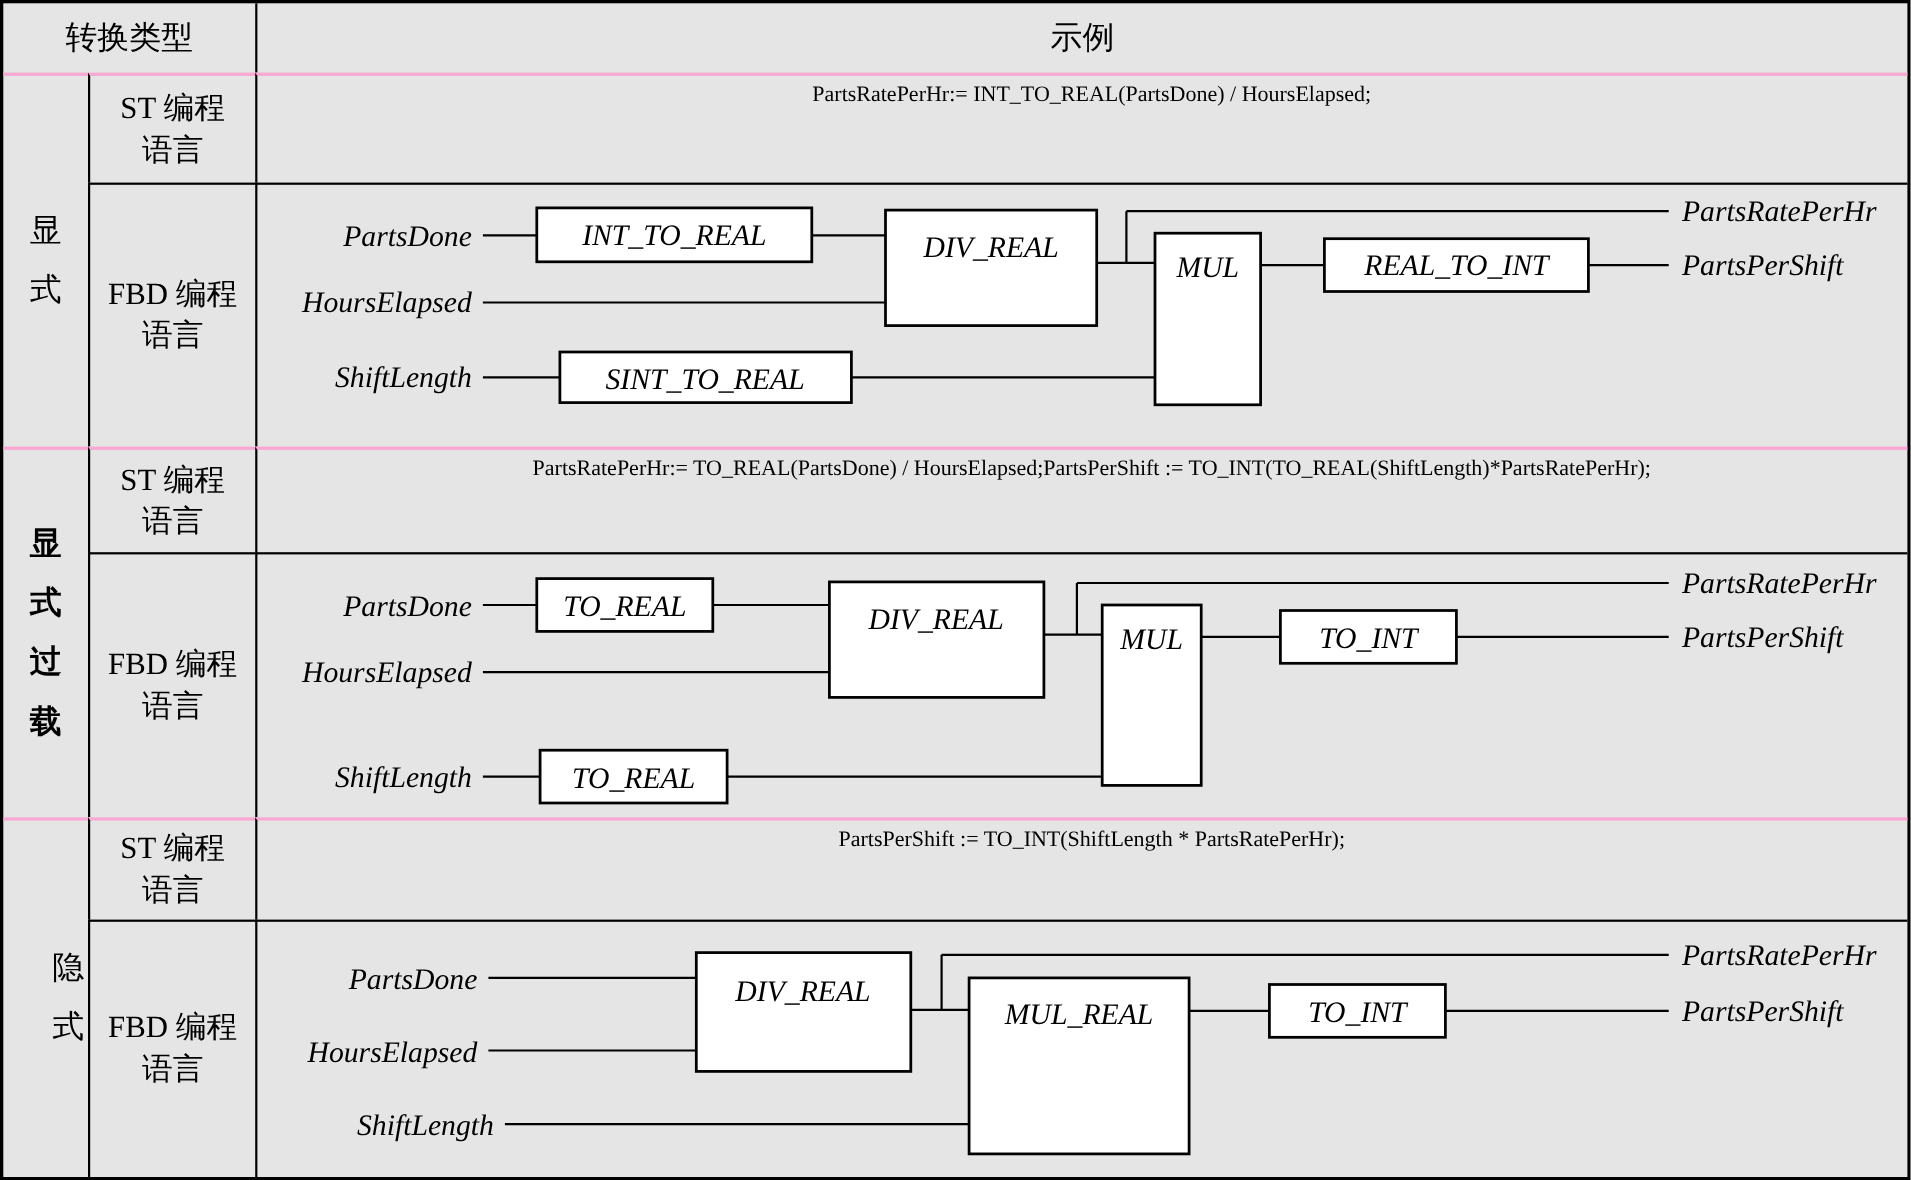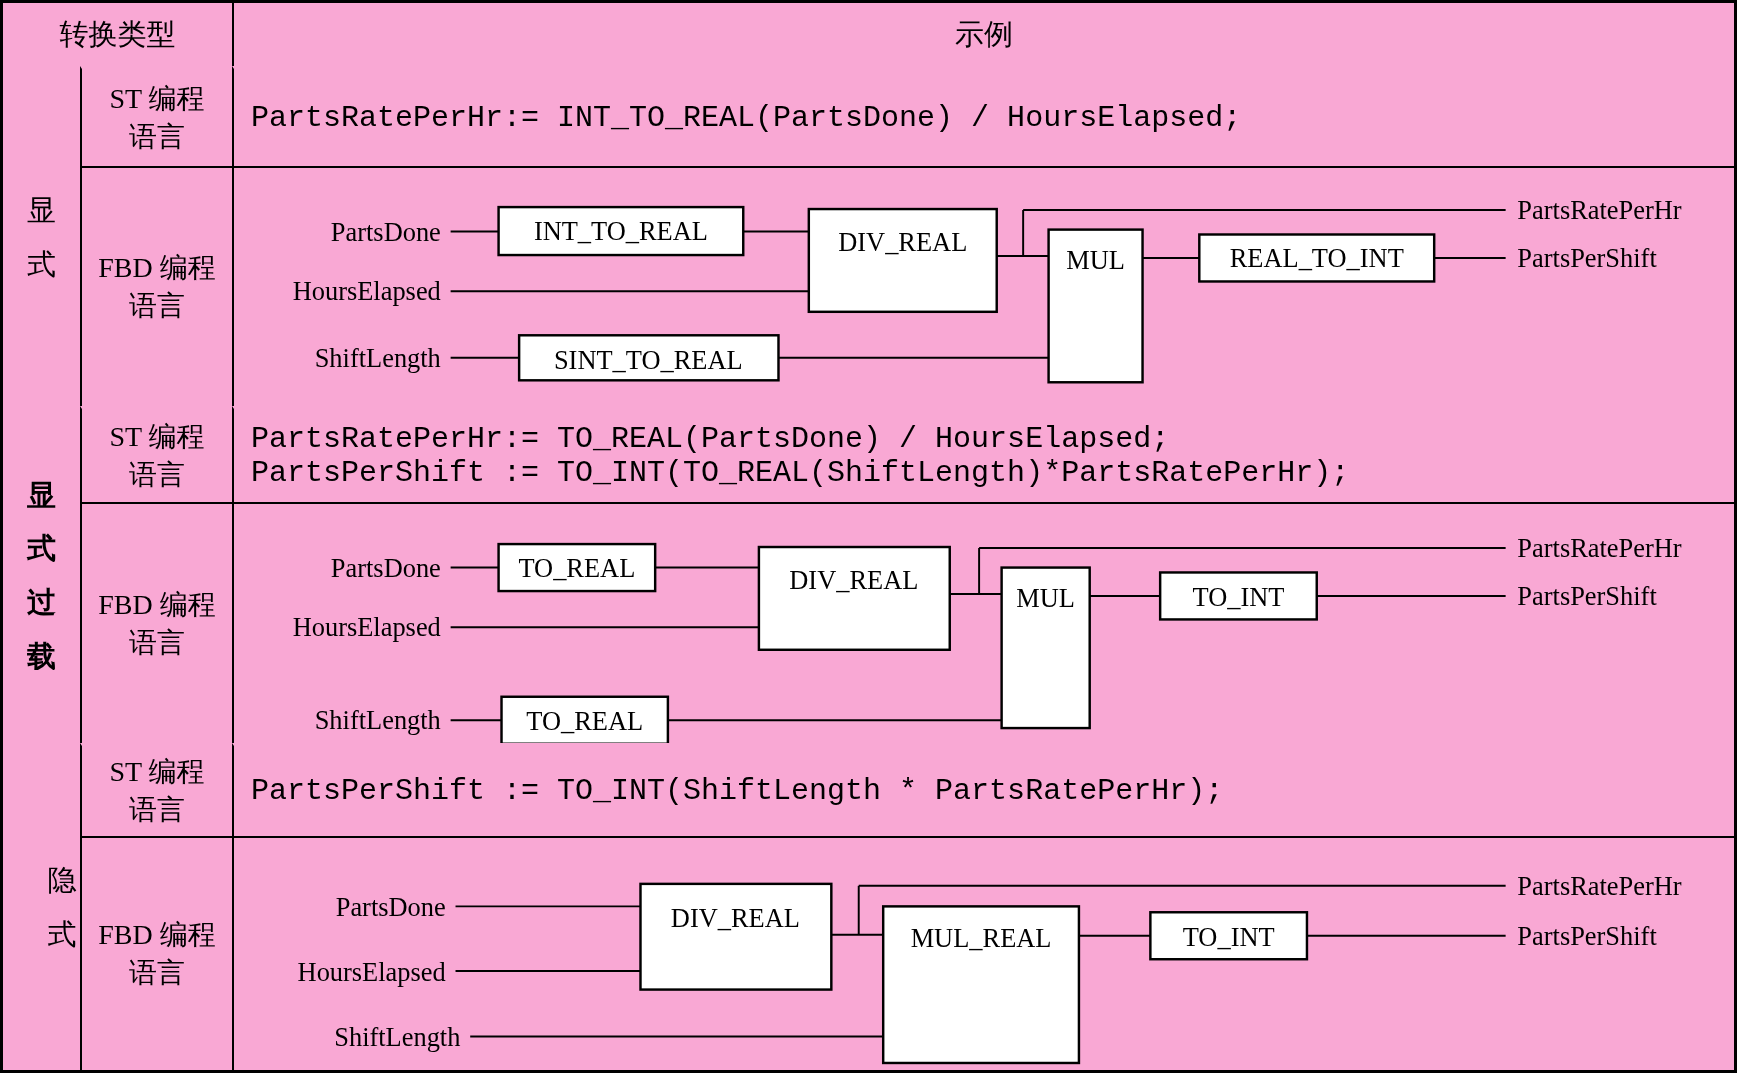--- a/index.html
+++ b/index.html
@@ -1,34 +1,34 @@
 <!DOCTYPE html>
 <html><head>
 <meta charset="utf-8">
 <style>
   html,body{margin:0;padding:0;background:#fff;}
-  .page{position:relative;width:1737px;height:1073px;background:#f9a8d4;
+  .page{position:relative;width:1737px;height:1073px;background:#e5e5e5;
         font-family:"Liberation Serif","DejaVu Serif",serif;color:#000;}
   .tbl{position:absolute;left:0;top:0;width:1731px;height:1067px;
        border:3px solid #000;display:grid;
        grid-template-columns:77px 152px 1fr;
        grid-template-rows:63px 100px 240px 96px 241px 93px 234px;}
   .cell{box-sizing:border-box;display:flex;align-items:center;justify-content:center;}
   .bl2{border-left:2px solid #000;}
   .bt2{border-top:2px solid #000;}
   .bt3{border-top:3px solid #f9a8d4;}
   .hdr{font-size:29px;}
   .hdr-type{grid-column:1 / span 2;grid-row:1;}
   .hdr-ex{grid-column:3;grid-row:1;}
   .group-label{grid-column:1;font-size:29px;}
   .vstack{width:1.1em;word-break:break-all;text-align:center;line-height:1.85;}
   .sub-label{grid-column:2;font-size:28px;text-align:center;white-space:pre-line;line-height:1.35;}
-  .code-cell{grid-column:3;flex-direction:column;align-items:flex-start;justify-content:center;
-             padding-left:17px;font-size:30px;line-height:34px;font-family:Liberation Mono, monospace;}
-  .fbd-cell{grid-column:3;padding:16px;align-items:flex-start;justify-content:flex-start;overflow:hidden;}
+  .code-cell{grid-column:3;flex-direction:row;align-items:flex-start;justify-content:center;
+             padding-left:17px;font-size:20px;line-height:34px;}
+  .fbd-cell{grid-column:3;padding:0;align-items:flex-start;justify-content:flex-start;overflow:hidden;font-style:italic;}
   .gr2{grid-row:2;} .gr3{grid-row:3;} .gr4{grid-row:4;} .gr5{grid-row:5;} .gr6{grid-row:6;} .gr7{grid-row:7;}
   .span2a{grid-row:2 / span 2;} .span2b{grid-row:4 / span 2;font-weight:bold;} .span2c{grid-row:6 / span 2;padding-left:41px;}
   svg{display:block;}
   svg text{font-family:"Liberation Serif","DejaVu Serif",serif;font-size:27px;fill:#000;}
   svg rect{fill:#fff;stroke:#000;stroke-width:2.5;}
   svg line{stroke:#000;stroke-width:2;}
 </style>
 </head>
 <body>
 

